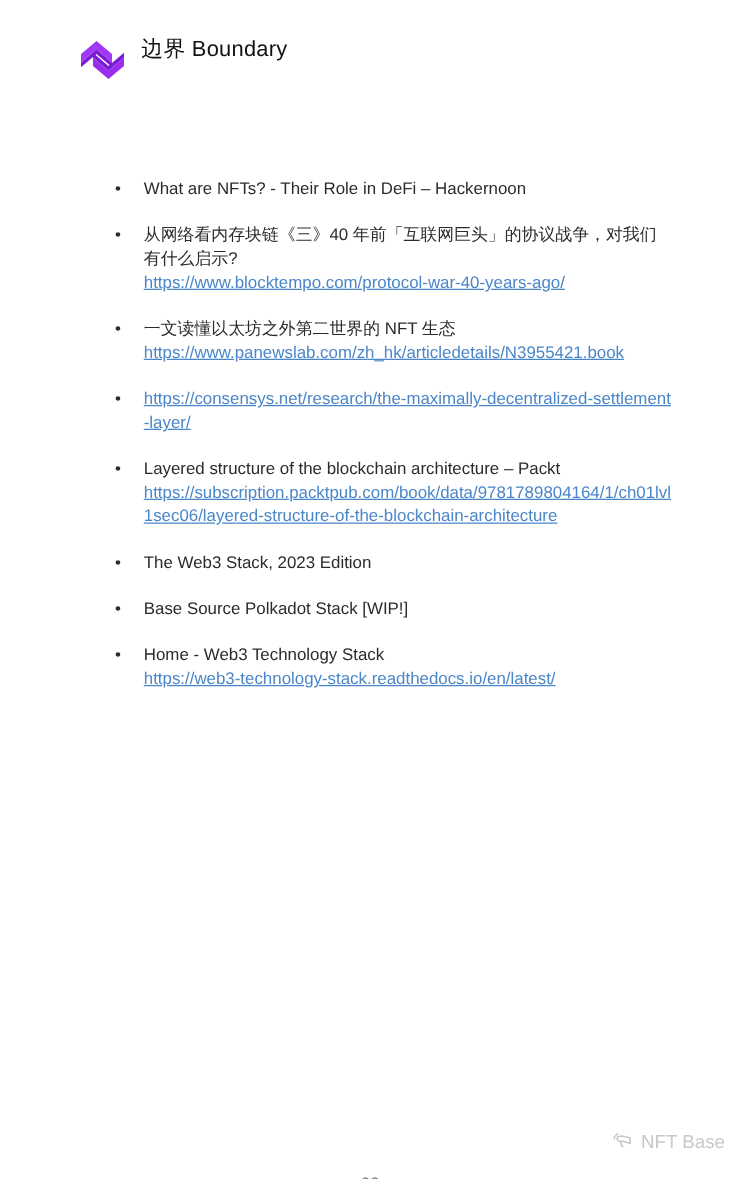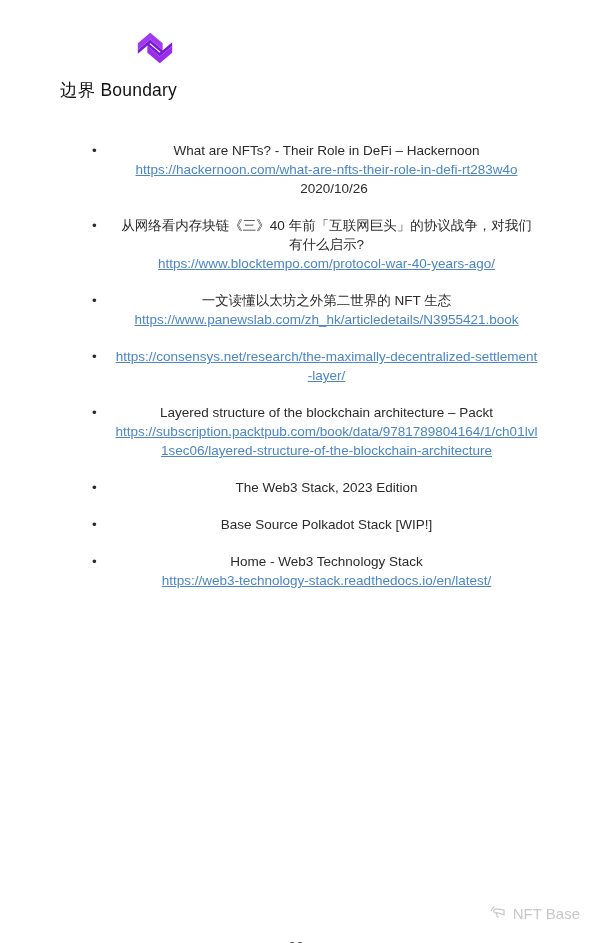--- a/index.html
+++ b/index.html
@@ -7,39 +7,39 @@
     width: 600px; height: 943px;
     background: #ffffff;
     position: relative;
     font-family: "Liberation Sans", sans-serif;
     overflow: hidden;
   }
 
   
   .logo {
     position: absolute; top: 27px; left: 60px;
-    display: flex; align-items: flex-end; gap: 9px; flex-direction: column;
+    display: flex; align-items: flex-start; gap: 9px;
   }
   .logo-mark { width: 44px; height: 42px; }
   .logo-text {
     font-size: 17.5px; color: #121212; letter-spacing: 0.2px;
     white-space: nowrap;
   }
 
   
   .refs {
     position: absolute; top: 141px; left: 92px; width: 446px;
     list-style: none; margin: 0; padding: 0;
   }
   .ref-item { display: flex; margin-bottom: 18px; }
   .bullet {
     width: 23px; flex: 0 0 23px;
     font-size: 13.5px; line-height: 19px; color: #2b2b2b;
   }
-  .ref-content { width: 423px; text-align: center; }
+  .ref-content { width: 423px; }
   .ref-title {
     font-size: 13.5px; line-height: 19px; color: #2b2b2b;
   }
   .ref-link {
     font-size: 13.5px; line-height: 19px;
     color: #4a86c8; text-decoration: underline;
     word-break: break-all; cursor: pointer;
   }
   .ref-date {
     font-size: 13.5px; line-height: 19px; color: #2b2b2b;
@@ -75,21 +75,20 @@
   </svg>
   <span class="logo-text">边界 Boundary</span>
 </div>
 
 <ul class="refs">
 
   <li class="ref-item">
     <span class="bullet">•</span>
     <div class="ref-content">
       <div class="ref-title">What are NFTs? - Their Role in DeFi – Hackernoon</div>
-      <span><a class="ref-link">https://hackernoon.com/what-are-nfts-their-role-in-defi-rt283w4o</a><span class="ref-date">2020/10/26</span></span>
     </div>
   </li>
 
   <li class="ref-item">
     <span class="bullet">•</span>
     <div class="ref-content">
       <div class="ref-title">从网络看内存块链《三》40 年前「互联网巨头」的协议战争，对我们有什么启示?</div>
       <a class="ref-link">https://www.blocktempo.com/protocol-war-40-years-ago/</a>
     </div>
   </li>

